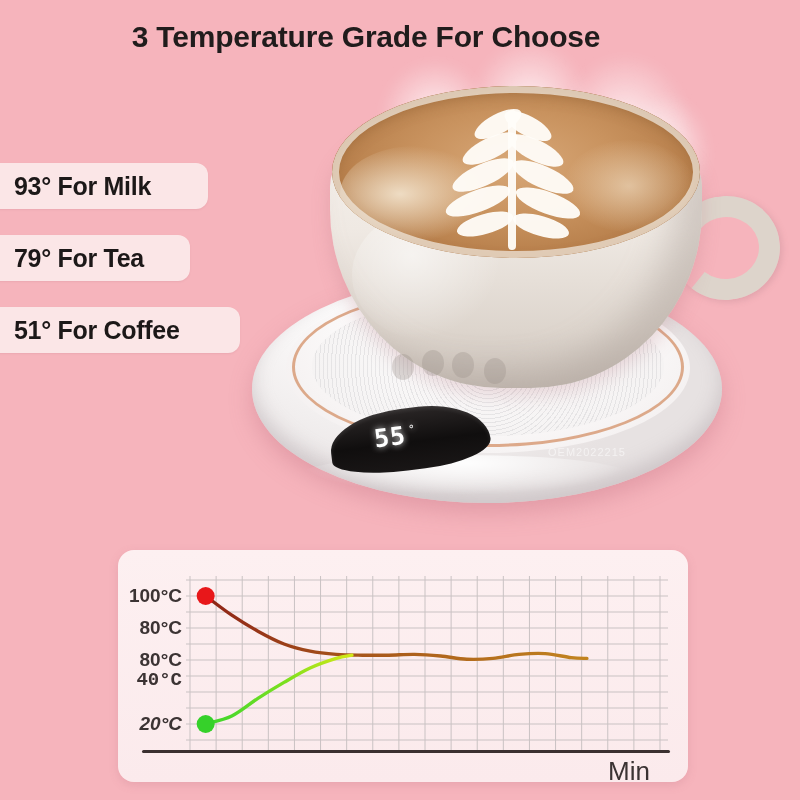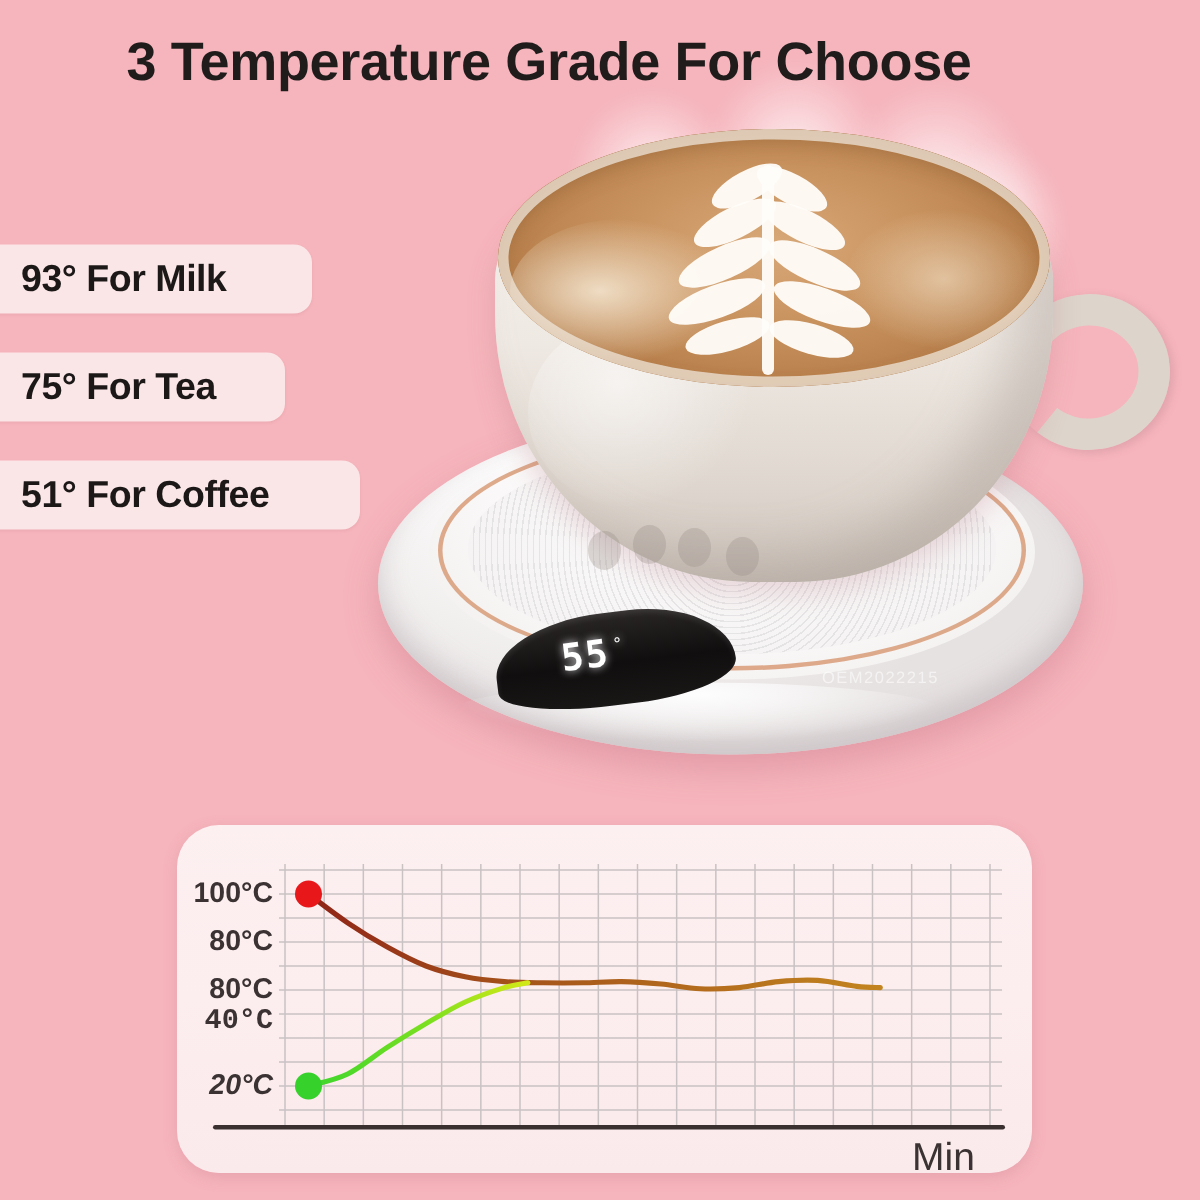--- a/index.html
+++ b/index.html
@@ -21,21 +21,21 @@
     overflow: hidden;
   }
 
   
   #title {
     position: absolute;
     left: 0;
     top: 20px;
     width: 732px;
     text-align: center;
-    font-size: 36px;
+    font-size: 30px;
     font-weight: bold;
     color: #201c1c;
     letter-spacing: -0.2px;
     z-index: 40;
   }
 
   
   .badge {
     position: absolute;
     left: -14px;
@@ -288,21 +288,21 @@
   }
 
   
   #chart-panel {
     position: absolute;
     left: 118px;
     top: 550px;
     width: 570px;
     height: 232px;
     background: linear-gradient(180deg, #fdf0f1 0%, #fbeaec 100%);
-    border-radius: 28px;
+    border-radius: 16px;
     box-shadow: 0 3px 9px rgba(190,120,135,0.25);
     z-index: 30;
   }
   #plot {
     position: absolute;
     left: 72px;
     top: 30px;
     width: 470px;
     height: 160px;
   }
@@ -413,21 +413,21 @@
     <div id="led-readout">
       <span id="led-value">55</span>
       <span id="led-unit">°</span>
     </div>
   </div>
 
   <div class="badge" id="badge-0">
     <span>93° For Milk</span>
   </div>
   <div class="badge" id="badge-1">
-    <span>75°  For Tea</span>
+    <span>79°  For Tea</span>
   </div>
   <div class="badge" id="badge-2">
     <span>51° For Coffee</span>
   </div>
 
   <div id="chart-panel">
 
     <div id="y-ticks">
         <div class="y-tick" style="top: 16px;">100°C</div>
         <div class="y-tick" style="top: 48px;">80°C</div>

